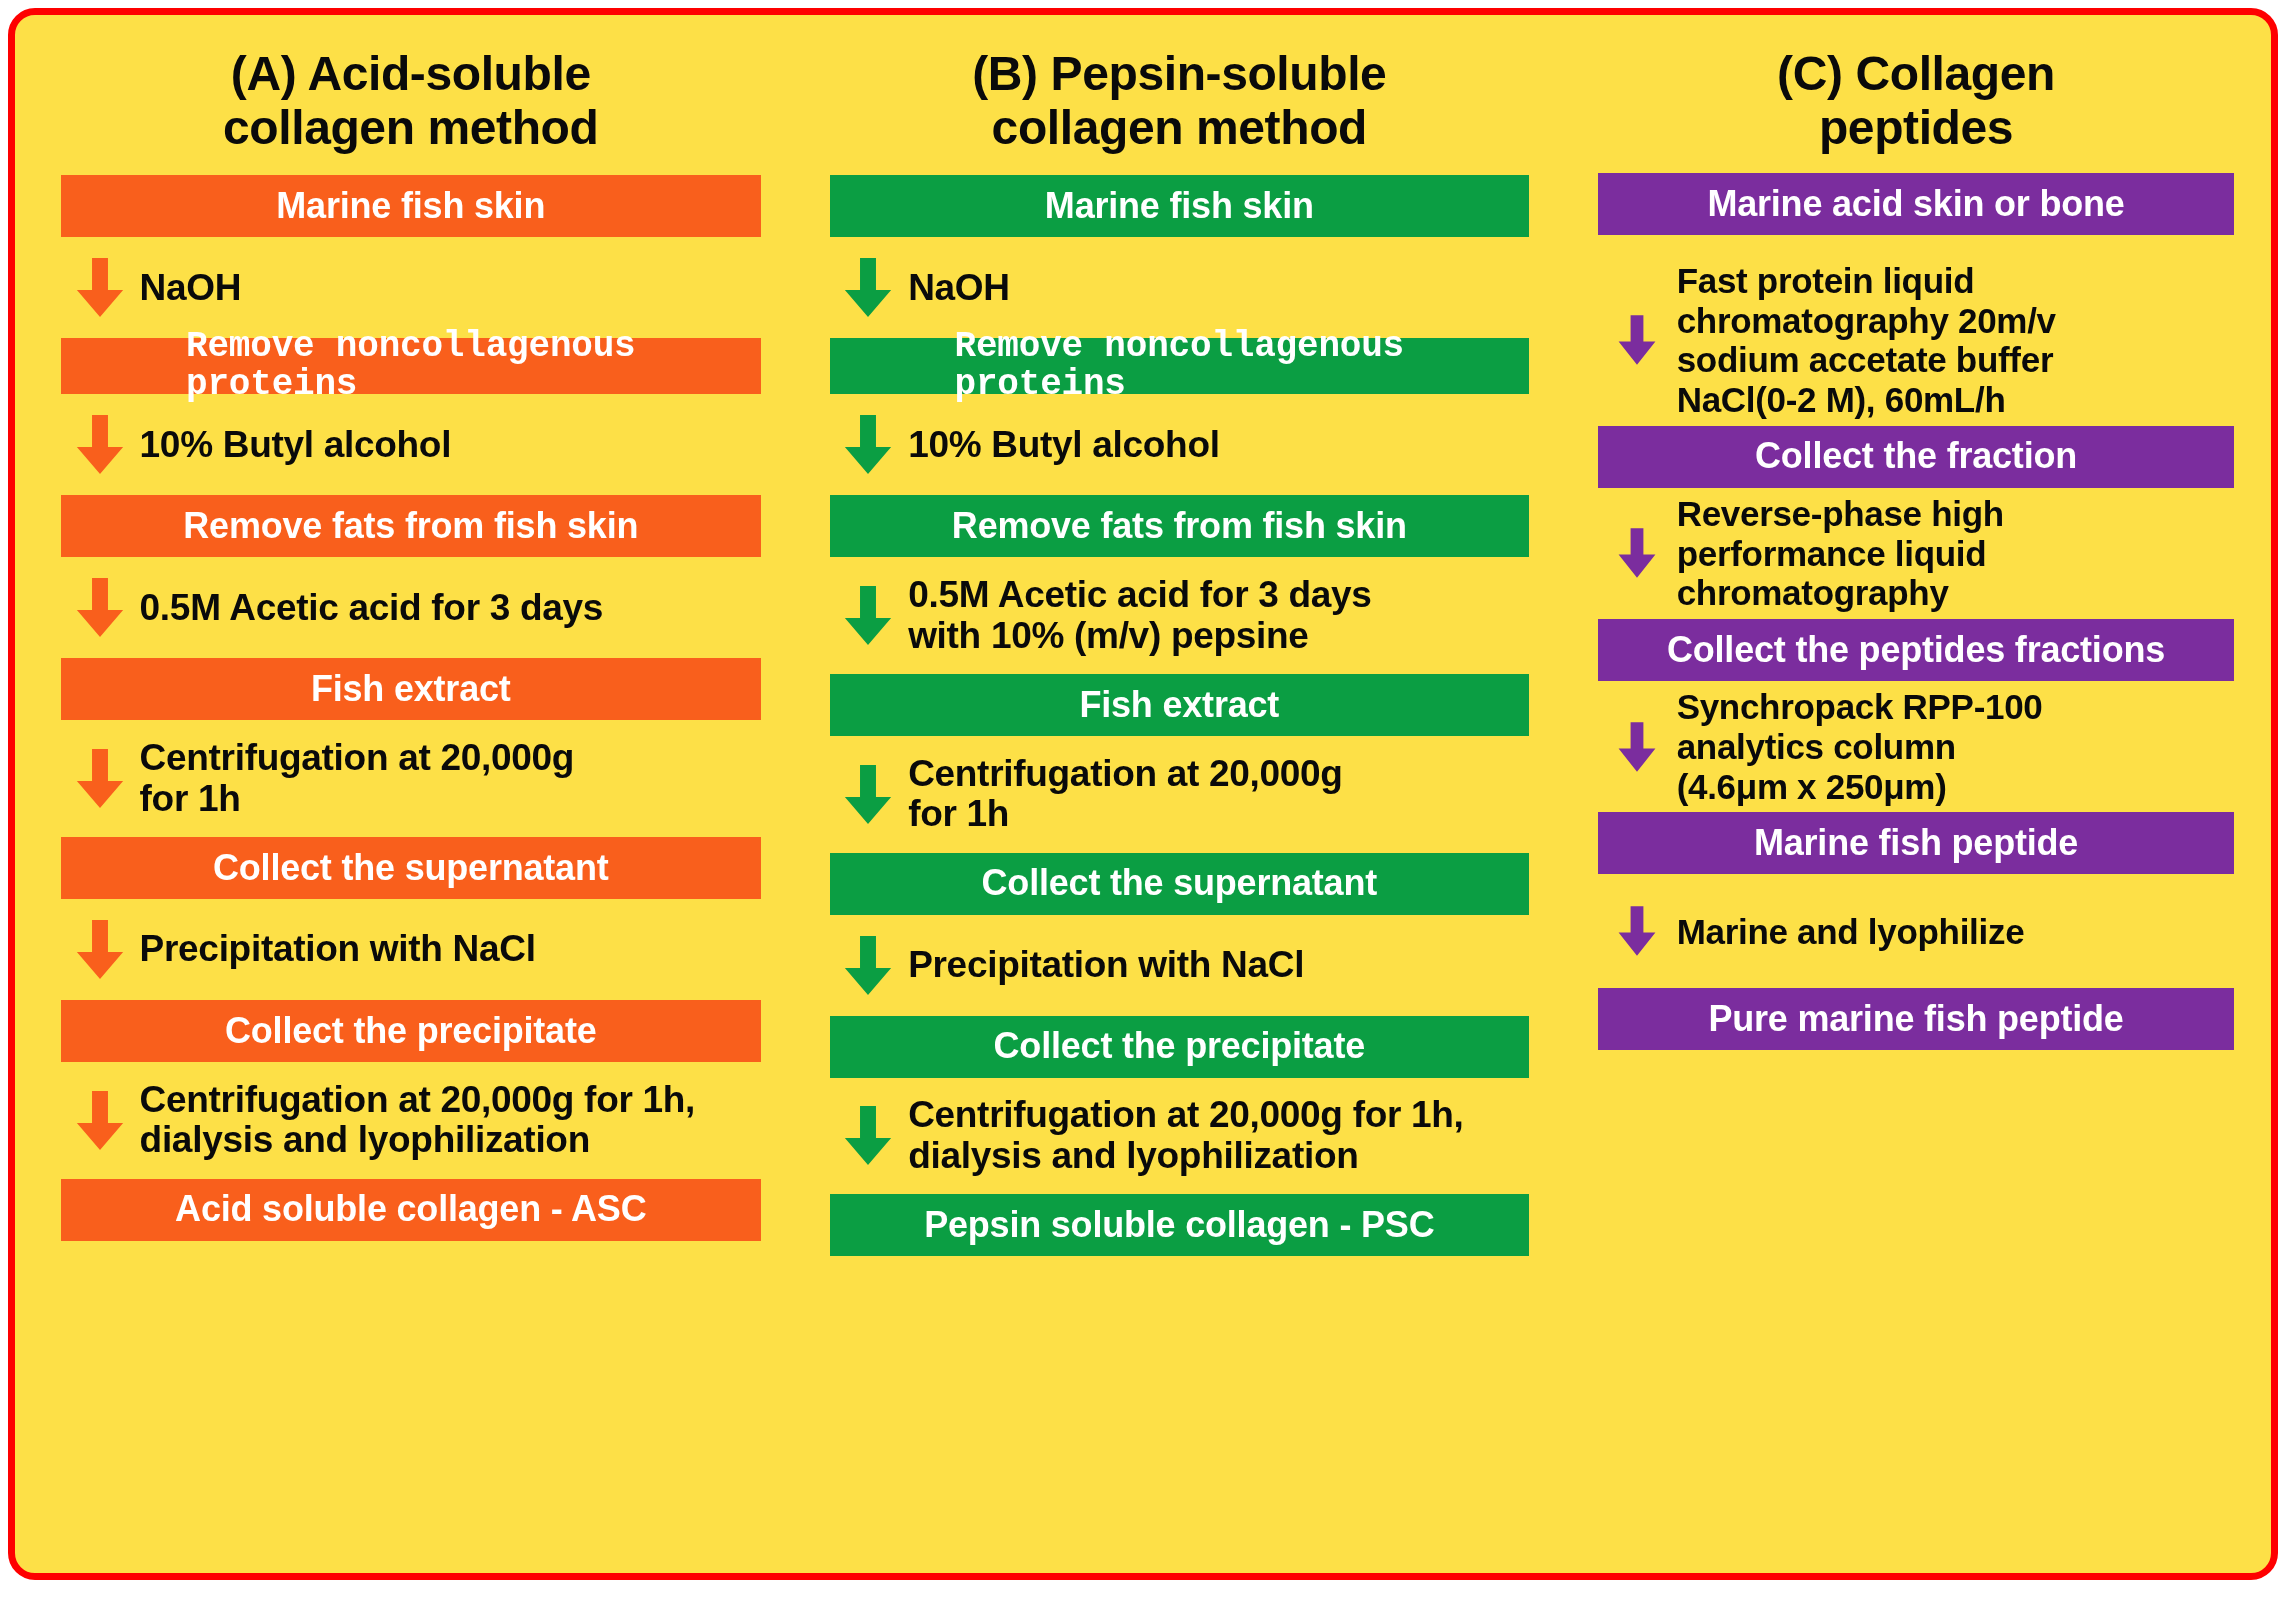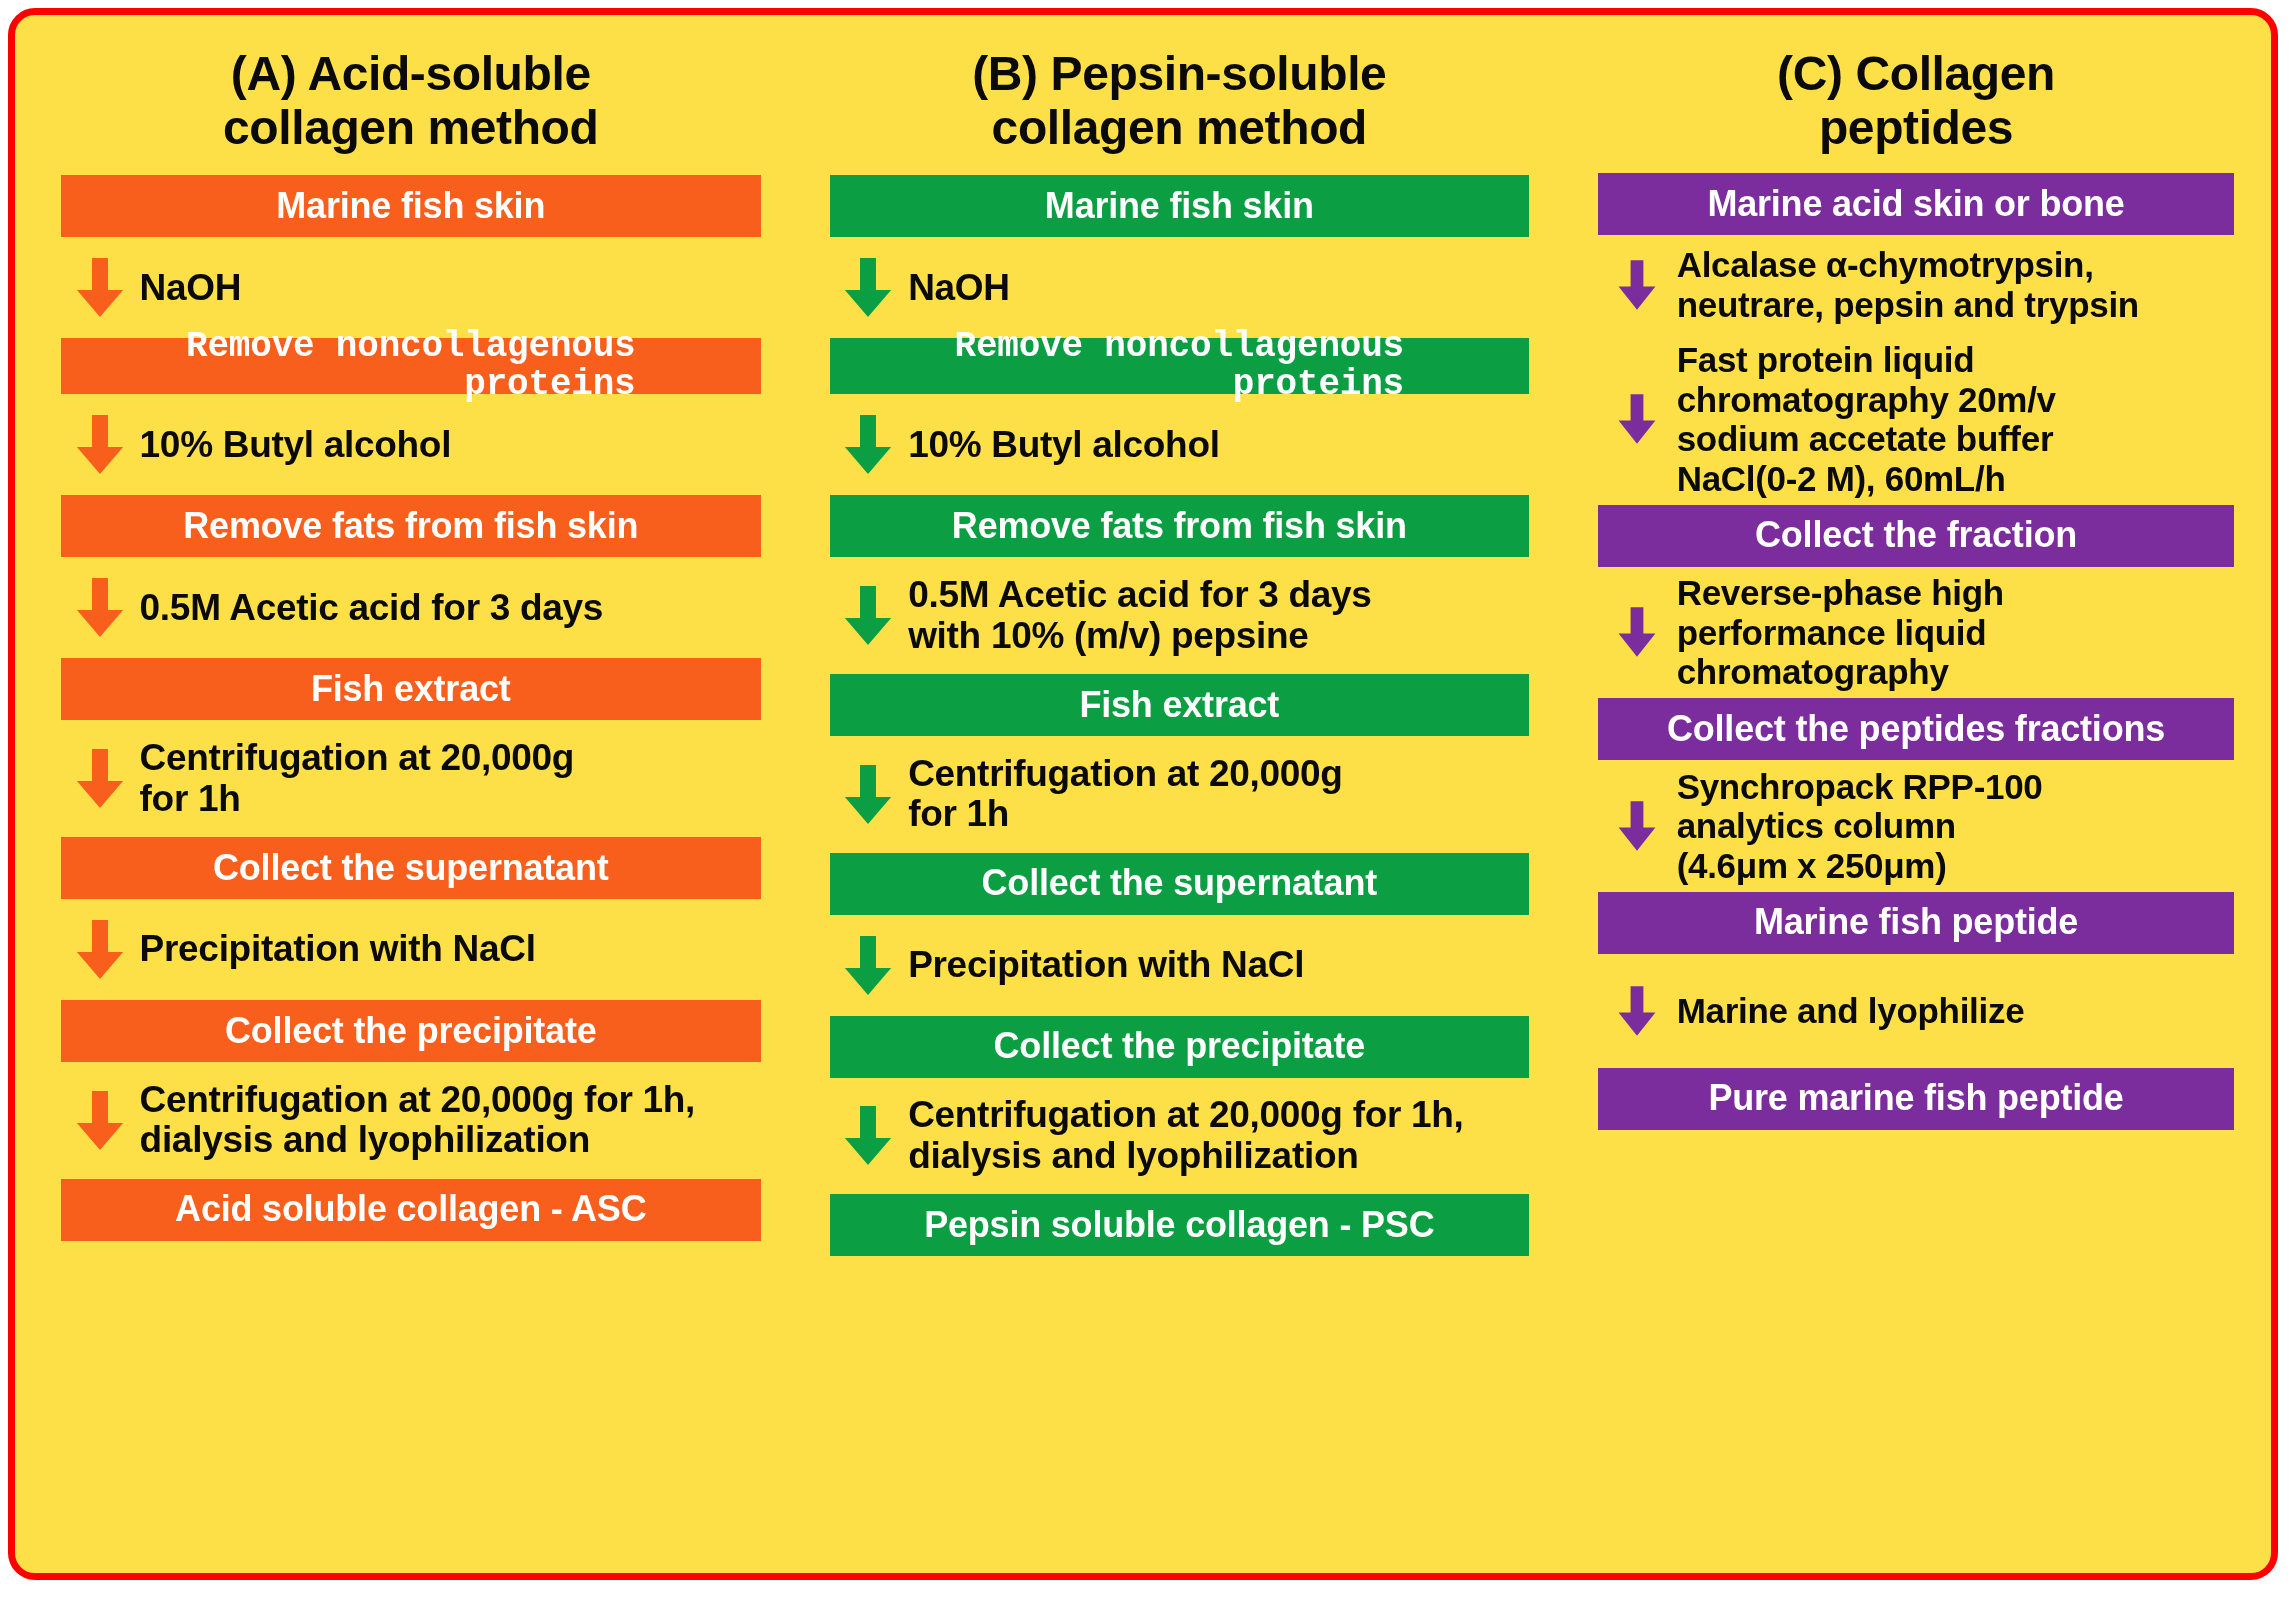--- a/index.html
+++ b/index.html
@@ -63,21 +63,21 @@
     white-space: pre-line;
   }
   .col-c .col-title { margin-bottom: 19px; }
 
   
   .pbox {
     box-sizing: border-box;
     display: flex;
     align-items: center;
     justify-content: center;
-    text-align: right;
+    text-align: left;
     color: #ffffff;
     font-weight: bold;
     font-size: 36px;
     line-height: 1.07;
     letter-spacing: -0.2px;
     padding: 8px 8px;
     white-space: pre-line;
   }
   .col-a .pbox { background: #f95f1c; }
   .col-b .pbox { background: #0b9e43; }
@@ -311,29 +311,20 @@
     </div>
 
     <div class="column col-c">
 
       <div class="col-title">(C) Collagen
 peptides</div>
 
       <div class="pbox h-1">Marine acid skin or bone</div>
       <div class="gap-c"></div>
 
-      <div class="arow">
-        <span class="arrow-wrap">
-          <svg class="arrow arrow-sm" viewBox="0 0 50 62">
-              <path d="M17 0 H33 V33 H48 L25 62 L2 33 H17 Z" fill="#7b2d9e"></path>
-            </svg>
-        </span>
-        <span class="acap">Alcalase α-chymotrypsin,
-neutrare, pepsin and trypsin</span>
-      </div>
       <div class="gap-c"></div>
 
       <div class="gap-xs"></div>
 
       <div class="arow">
         <span class="arrow-wrap">
           <svg class="arrow arrow-sm" viewBox="0 0 50 62">
               <path d="M17 0 H33 V33 H48 L25 62 L2 33 H17 Z" fill="#7b2d9e"></path>
             </svg>
         </span>

